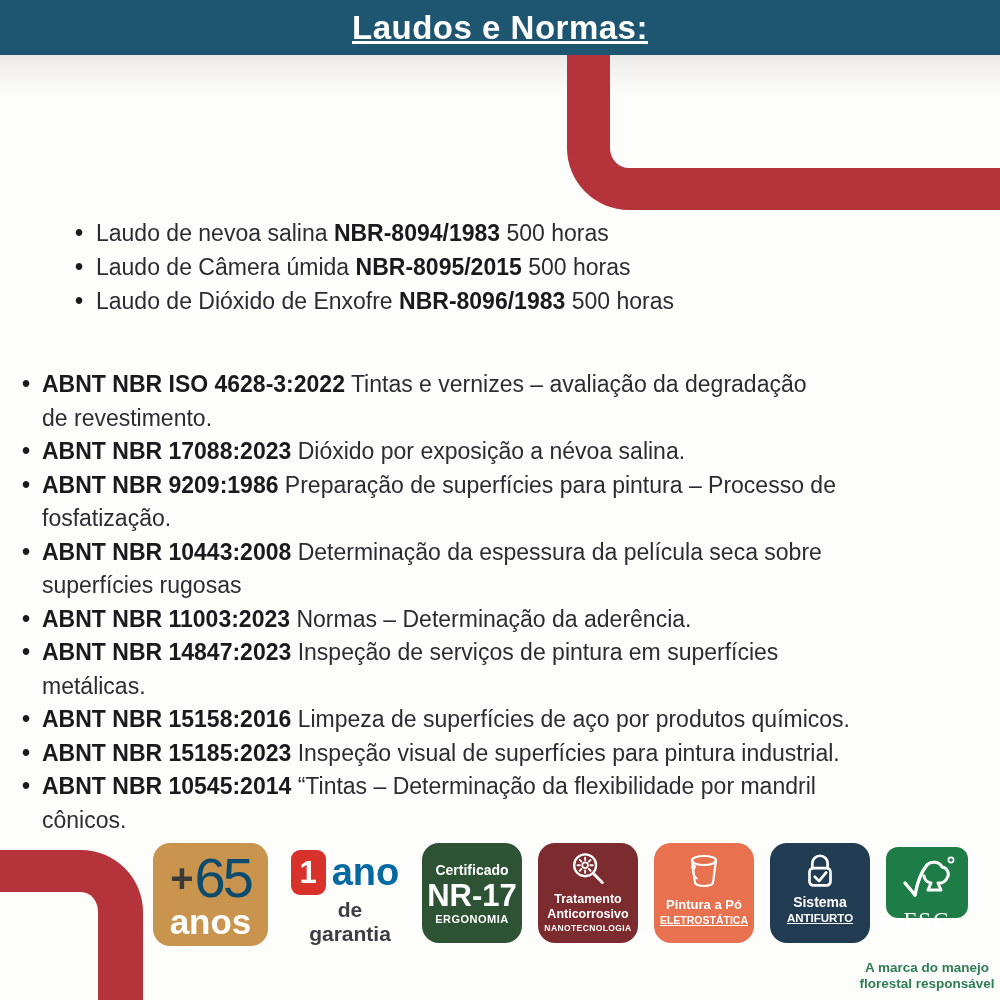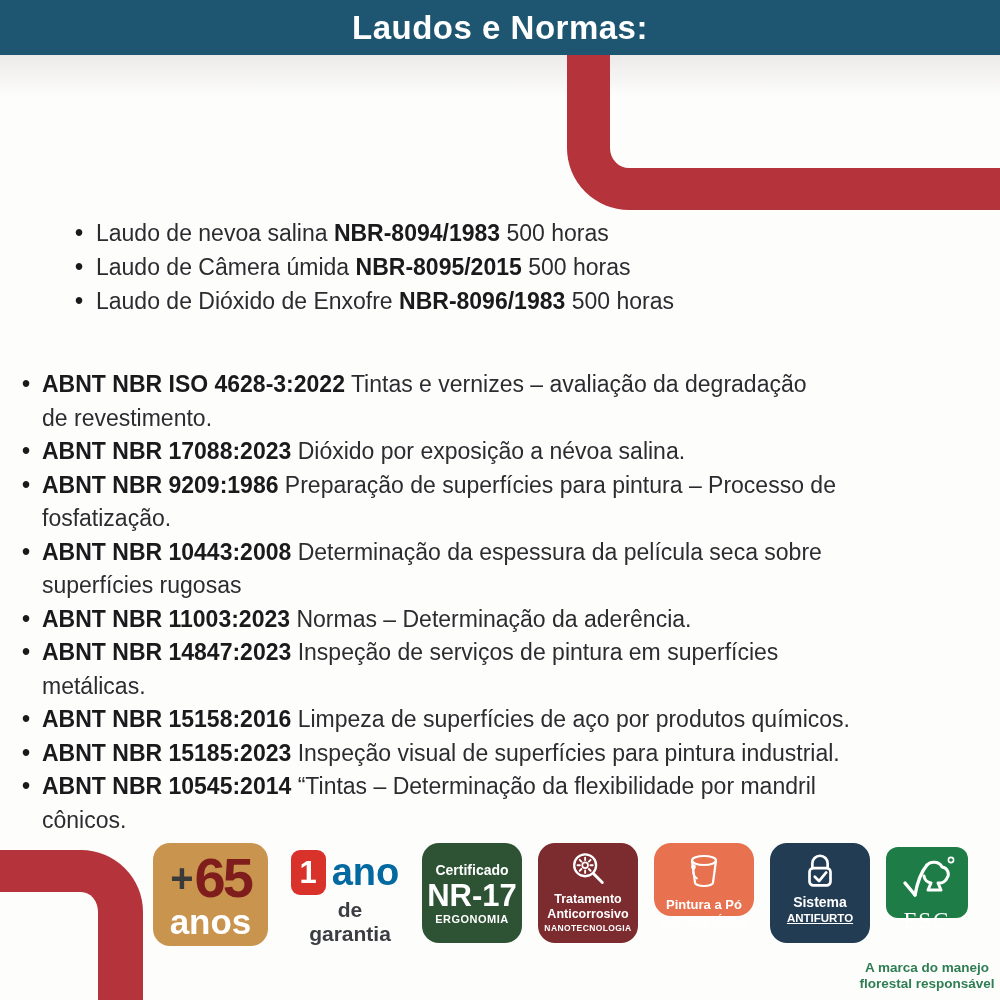--- a/index.html
+++ b/index.html
@@ -2,21 +2,21 @@
 <html><head>
 <meta charset="utf-8">
 <style>
   html,body{margin:0;padding:0;background:#ffffff;}
   #page{position:relative;width:1000px;height:1000px;background:#fdfdfc;overflow:hidden;
         font-family:"Liberation Sans","DejaVu Sans",sans-serif;color:#2c2c30;}
 
   
   .header-bar{position:absolute;top:0;left:0;width:1000px;height:55px;background:#1e5570;
               display:flex;align-items:center;justify-content:center;}
-  .header-bar h1{margin:12px;color:#ffffff;font-size:33px;font-weight:bold;letter-spacing:.5px;}
+  .header-bar h1{margin:12px;color:#ffffff;font-size:33px;font-weight:bold;letter-spacing:.5px;text-decoration:underline;}
   .header-shadow{position:absolute;top:55px;left:0;width:1000px;height:52px;
                  background:linear-gradient(180deg,rgba(110,100,92,.12),rgba(110,100,92,0) 80%);}
 
   
   .corner-top-right{position:absolute;top:55px;left:567px;width:433px;height:113px;
                     border-left:43px solid #b5333a;border-bottom:42px solid #b5333a;
                     border-bottom-left-radius:62px;box-sizing:content-box;}
   .corner-bottom-left{position:absolute;top:850px;left:0;width:98px;height:145px;
                       border-top:42px solid #b5333a;border-right:45px solid #b5333a;
                       border-top-right-radius:62px;box-sizing:content-box;}
@@ -31,41 +31,41 @@
   .normas .li{position:relative;padding-left:20px;white-space:pre-line;}
   .li::before{content:"\2022";position:absolute;left:0;top:0;color:#1a1a1d;font-weight:bold;}
 
   
   .badges{position:absolute;top:843px;left:153px;display:flex;gap:16px;align-items:flex-start;}
   .badge{border-radius:17px;color:#fff;text-align:center;box-sizing:border-box;flex:none;
          display:flex;flex-direction:column;align-items:center;}
   .badge-anos{width:115px;height:103px;background:#c9954e;justify-content:center;}
   .anos-top{display:flex;align-items:center;justify-content:center;line-height:1;}
   .anos-plus{color:#3a3a3a;font-weight:800;font-size:40px;margin-right:1px;}
-  .anos-num{color:#7f1d1d;font-weight:700;font-size:56px;letter-spacing:-3px;}
+  .anos-num{color:#0c4a6e;font-weight:400;font-size:56px;letter-spacing:-3px;}
   .anos-word{color:#ffffff;font-weight:800;font-size:35px;line-height:1;margin-top:-2px;letter-spacing:0;}
 
   .badge-garantia{width:122px;height:103px;background:transparent;color:#3b3d42;
                   justify-content:center;padding-top:6px;}
   .gar-row{display:flex;align-items:center;gap:6px;line-height:1;}
   .gar-one{width:35px;height:45px;background:#d8322b;border-radius:9px;color:#fff;
            font-weight:800;font-size:31px;display:flex;align-items:center;justify-content:center;}
   .gar-ano{font-weight:800;font-size:38px;color:#0369a1;}
   .gar-sub{font-weight:600;font-size:21px;color:#3b3d42;margin-top:3px;margin-left:10px;}
 
   .badge-nr17{width:100px;height:100px;background:#2d5334;justify-content:center;padding-top:2px;}
   .nr17-top{font-size:14px;font-weight:700;line-height:17px;}
   .nr17-main{font-size:31px;font-weight:800;line-height:33px;letter-spacing:0;}
   .nr17-bottom{font-size:11px;font-weight:800;letter-spacing:.5px;line-height:14px;}
 
   .badge-trat{width:100px;height:100px;background:#7c2b2f;justify-content:flex-start;padding-top:7px;}
   .badge-trat .t1{font-size:12.5px;font-weight:700;line-height:15px;}
   .badge-trat .t3{font-size:8.5px;font-weight:800;letter-spacing:.4px;line-height:12px;}
 
-  .badge-pint{width:100px;height:73px;background:#e8714f;justify-content:flex-start;padding-top:8px;}
+  .badge-pint{width:100px;height:100px;background:#e8714f;justify-content:flex-start;padding-top:8px;}
   .badge-pint .t1{font-size:13px;font-weight:800;line-height:16px;margin-top:2px;}
   .badge-pint .t2{font-size:10.5px;font-weight:800;text-decoration:underline;line-height:14px;}
 
   .badge-sist{width:100px;height:100px;background:#223c53;justify-content:flex-start;padding-top:7px;}
   .badge-sist .t1{font-size:14px;font-weight:800;line-height:17px;margin-top:2px;}
   .badge-sist .t2{font-size:11.5px;font-weight:800;text-decoration:underline;line-height:14px;}
 
   .badge-fsc{width:82px;height:71px;background:#1e7c46;border-radius:12px;margin-top:4px;
              justify-content:flex-start;padding-top:6px;position:relative;}
   .fsc-label{font-family:"Liberation Serif","DejaVu Serif",serif;font-size:23px;letter-spacing:2px;

